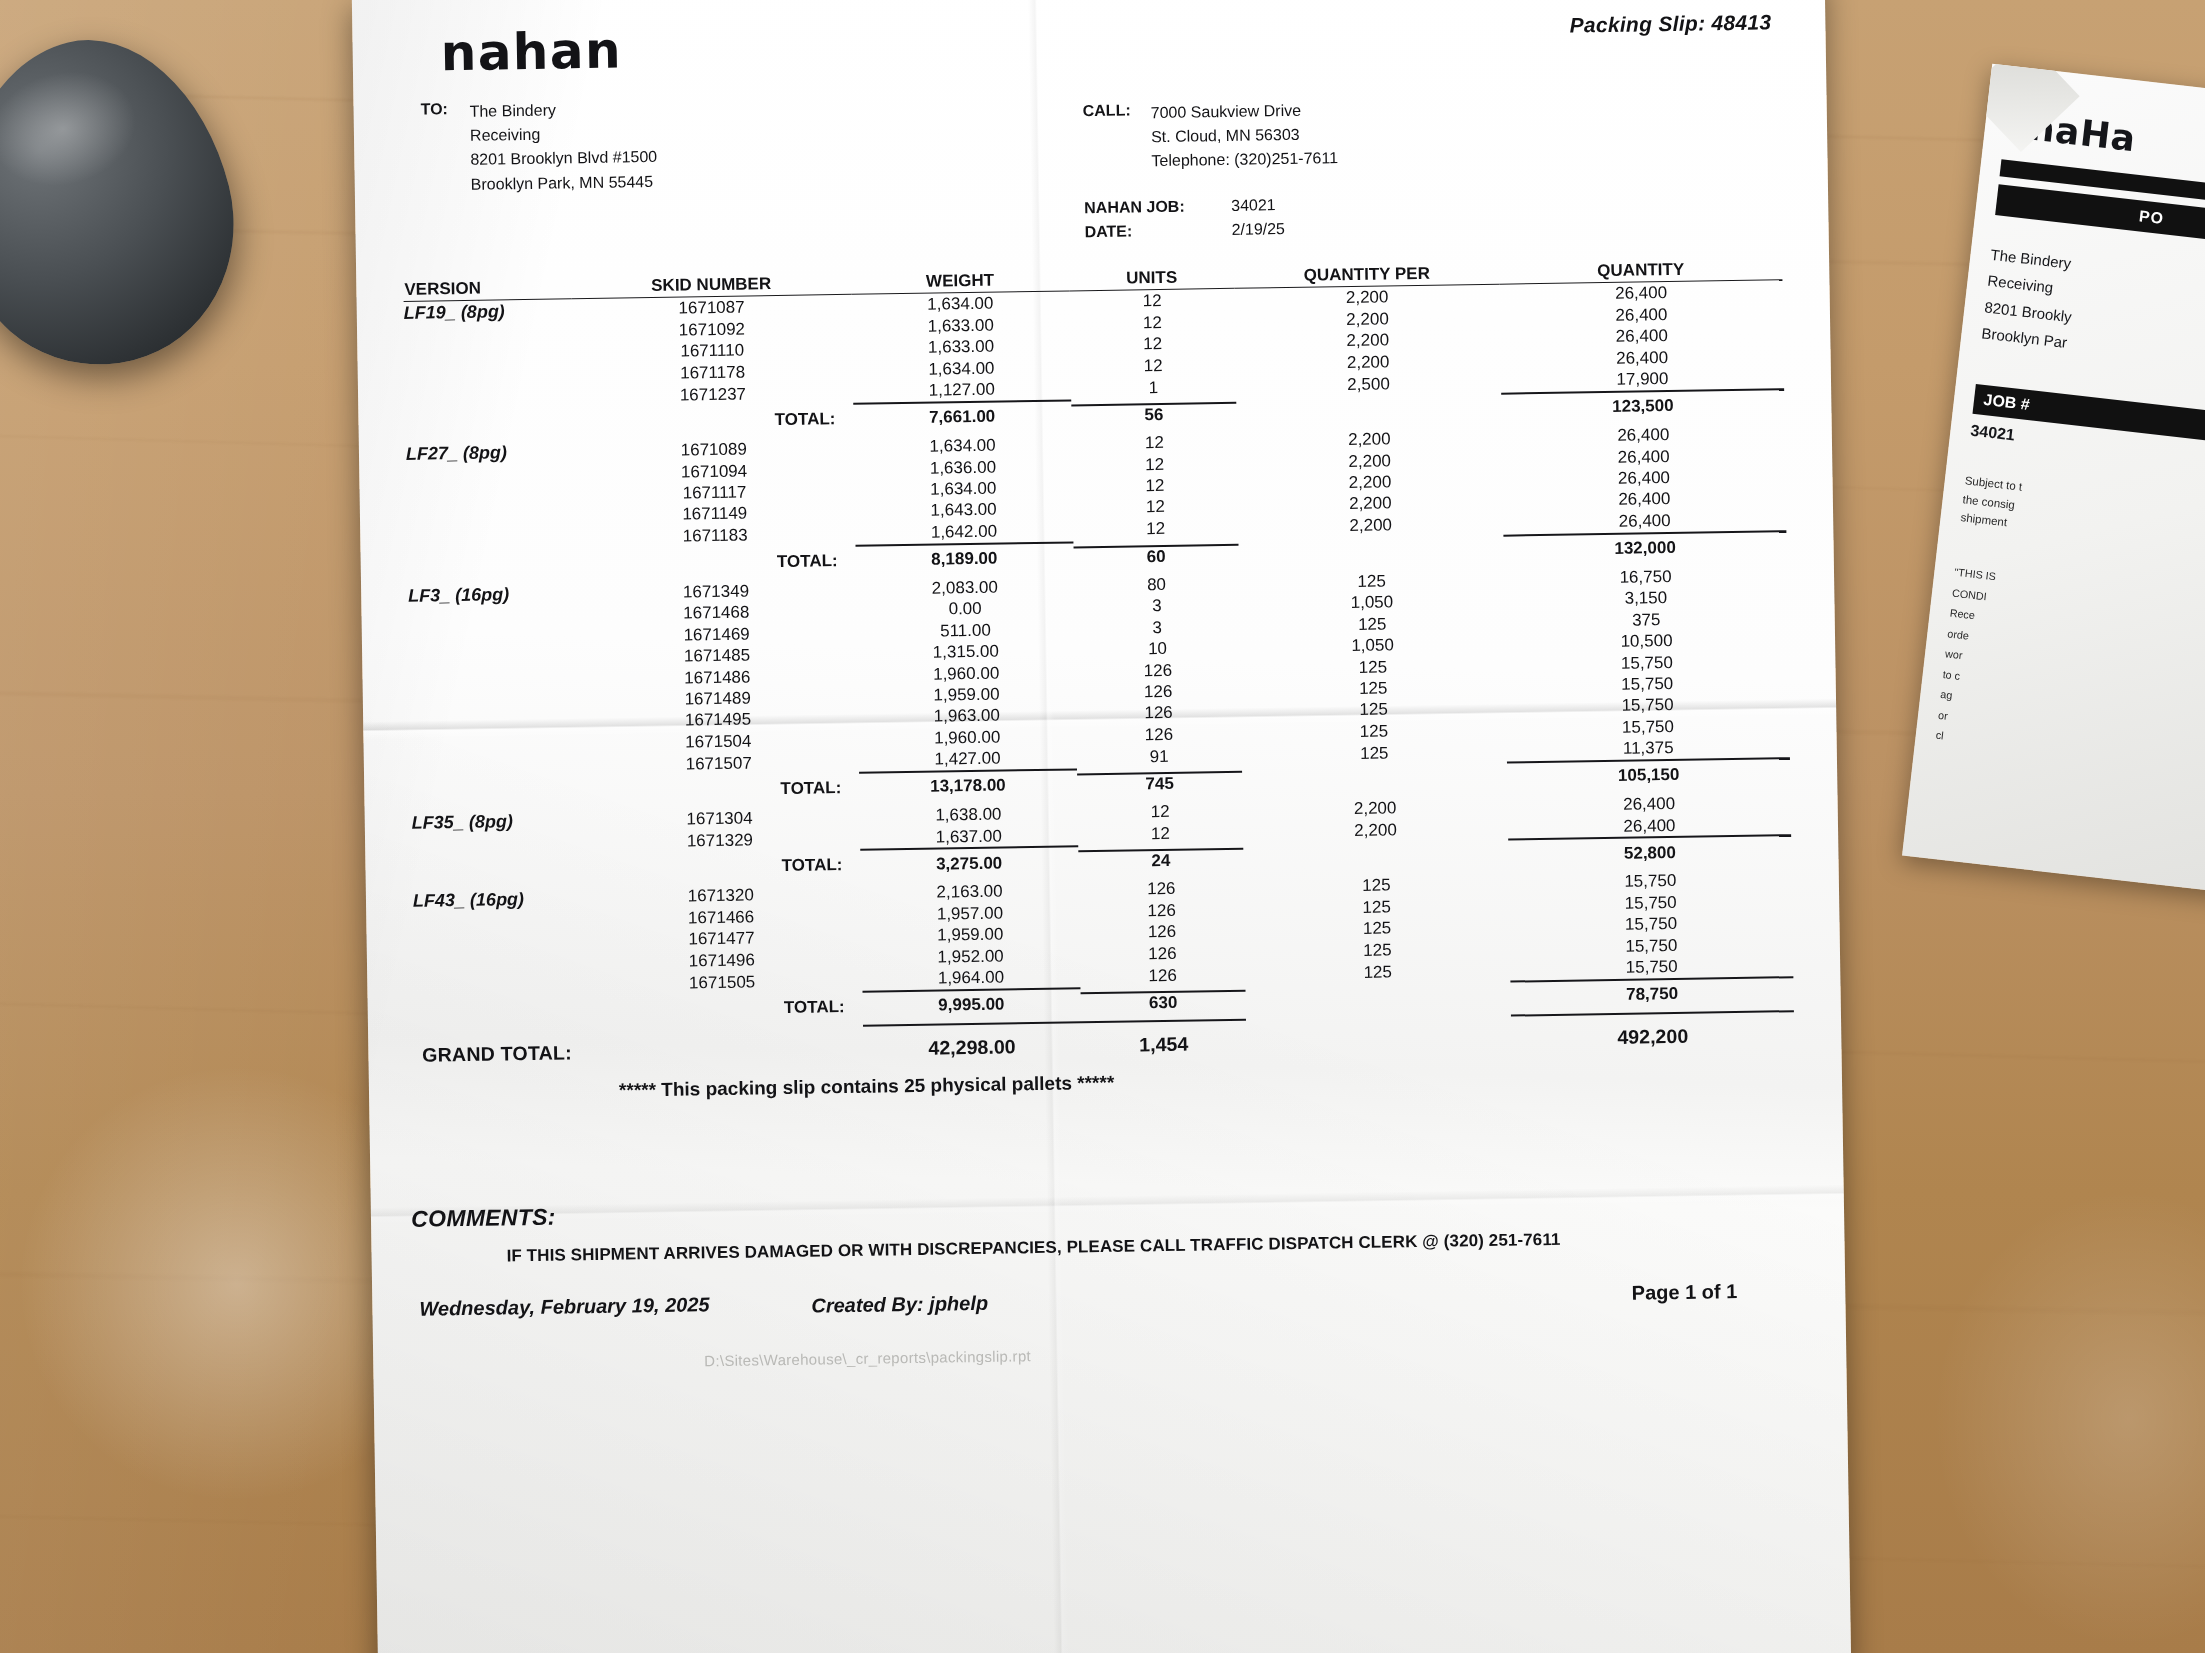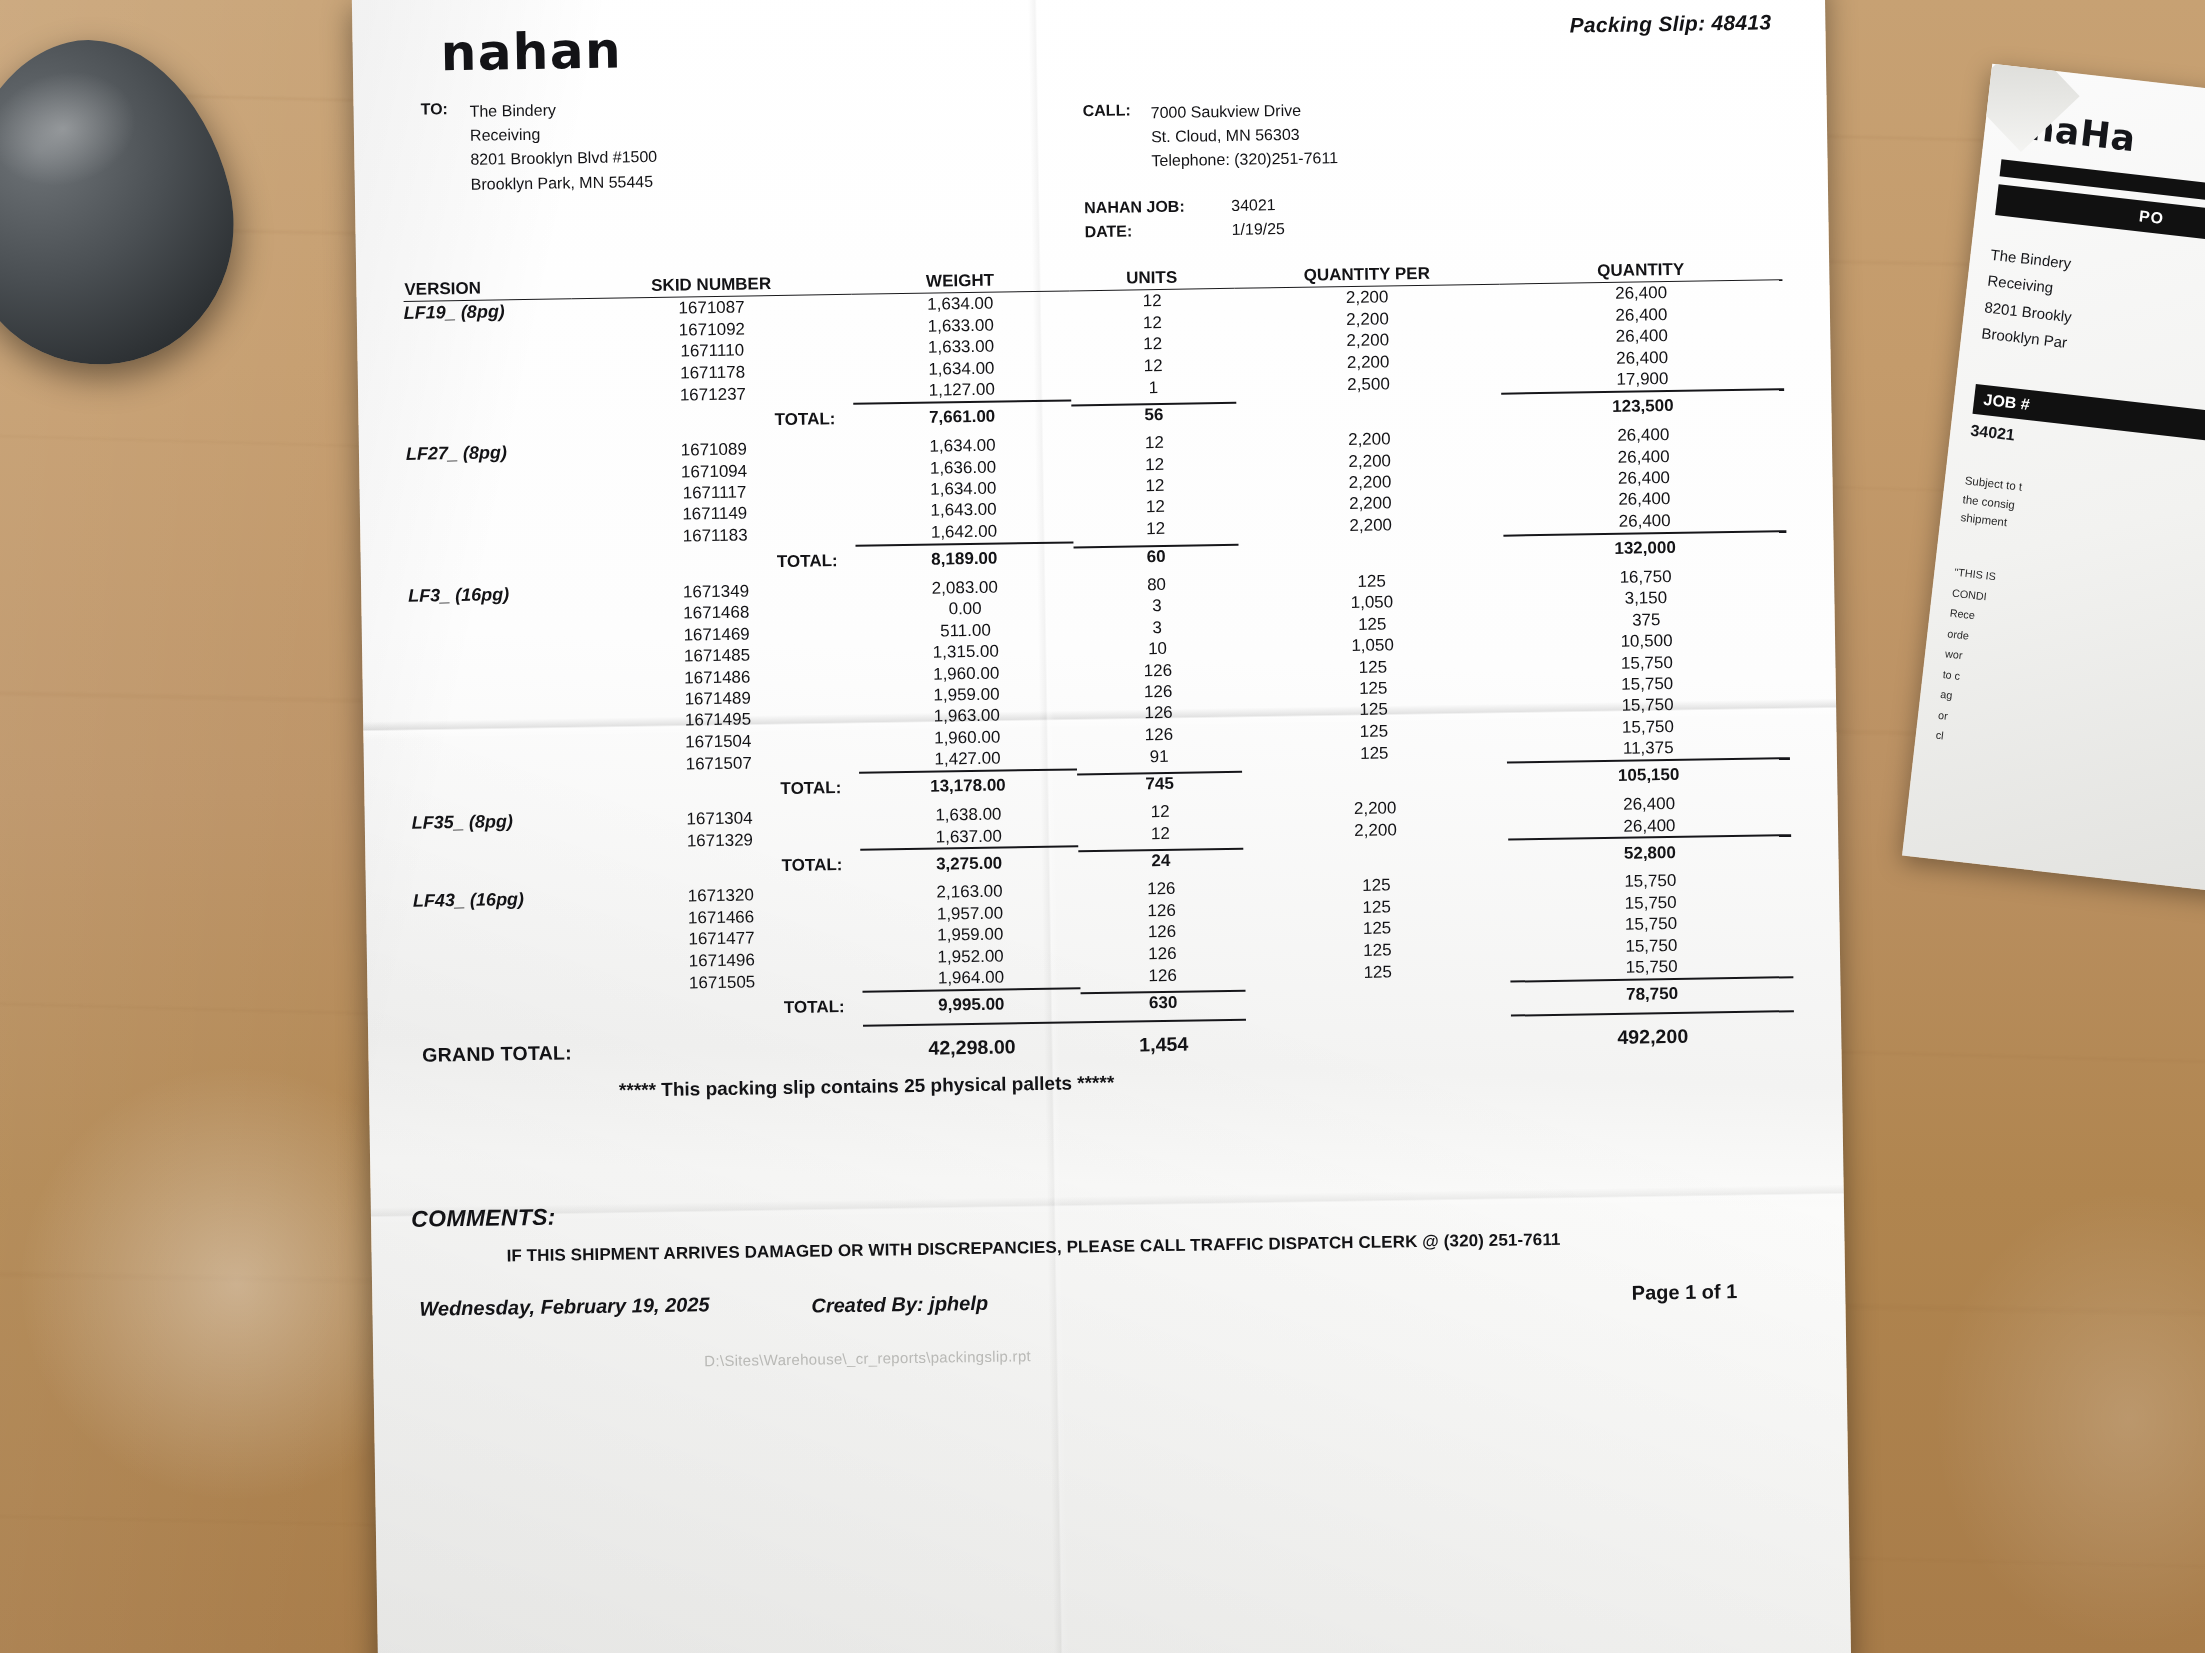--- a/index.html
+++ b/index.html
@@ -420,21 +420,21 @@
             <div>Telephone: (320)251-7611</div>
           </div>
         </div>
       </div>
 
       <div class="jobrow">
         <div>
           <span class="k">NAHAN JOB:</span><span class="v">34021</span>
         </div>
         <div>
-          <span class="k">DATE:</span><span class="v">1/19/25</span>
+          <span class="k">DATE:</span><span class="v">2/19/25</span>
         </div>
       </div>
 
       <table class="slip">
         <thead>
           <tr class="headrow">
             <th style="width:169px;">VERSION</th>
             <th class="c" style="width:270px;">SKID NUMBER</th>
             <th class="c" style="width:223px;">WEIGHT</th>
             <th class="c" style="width:169px;">UNITS</th>

